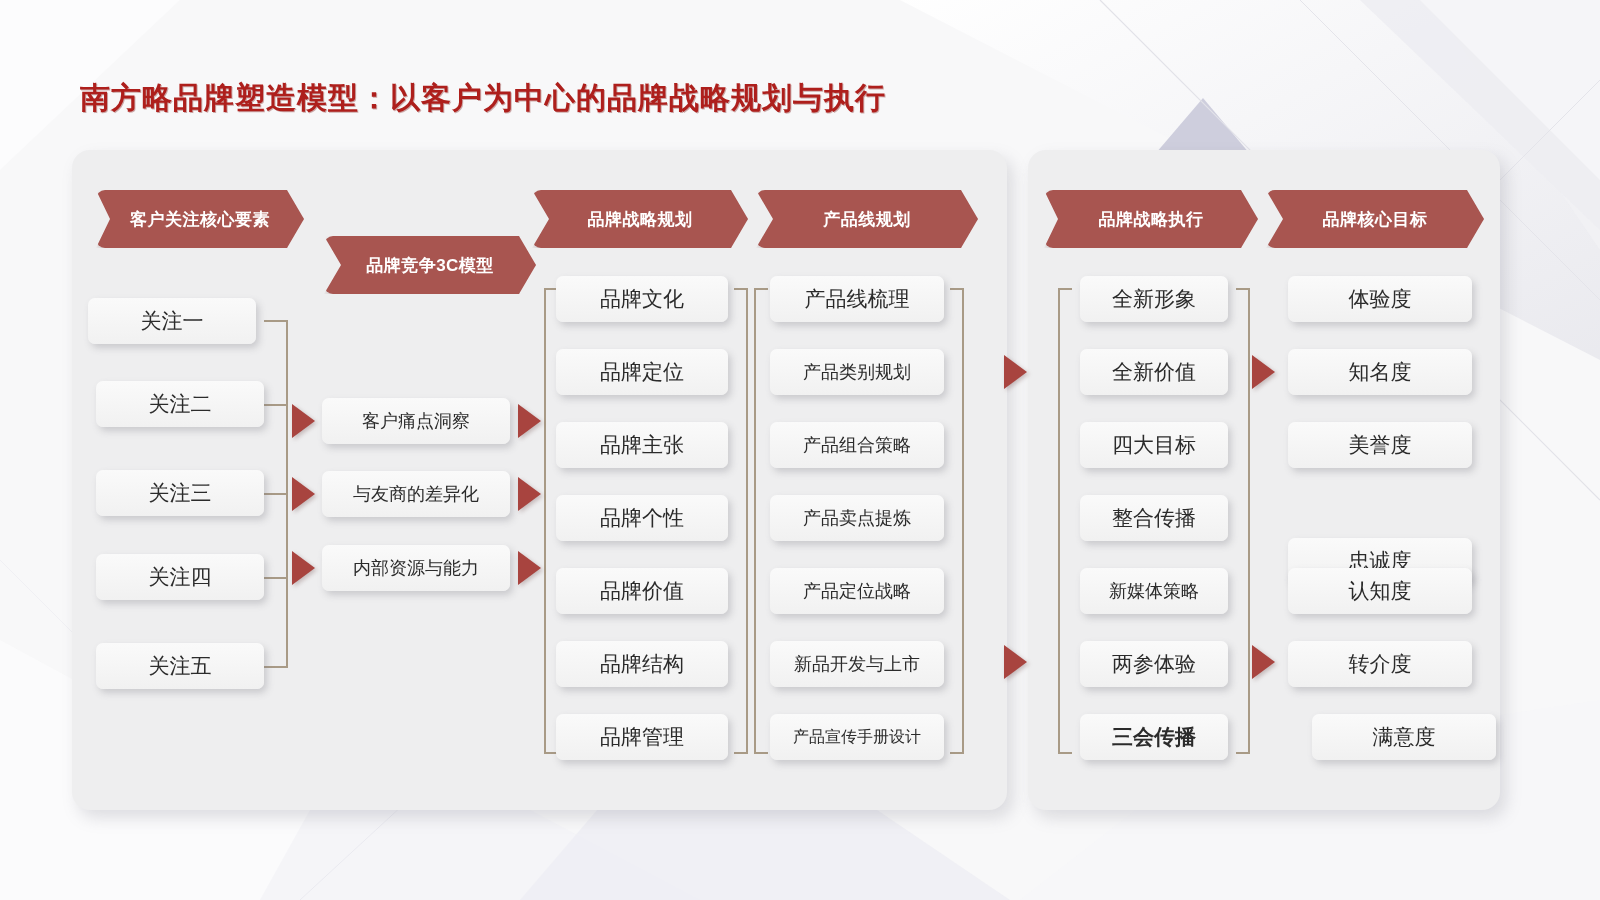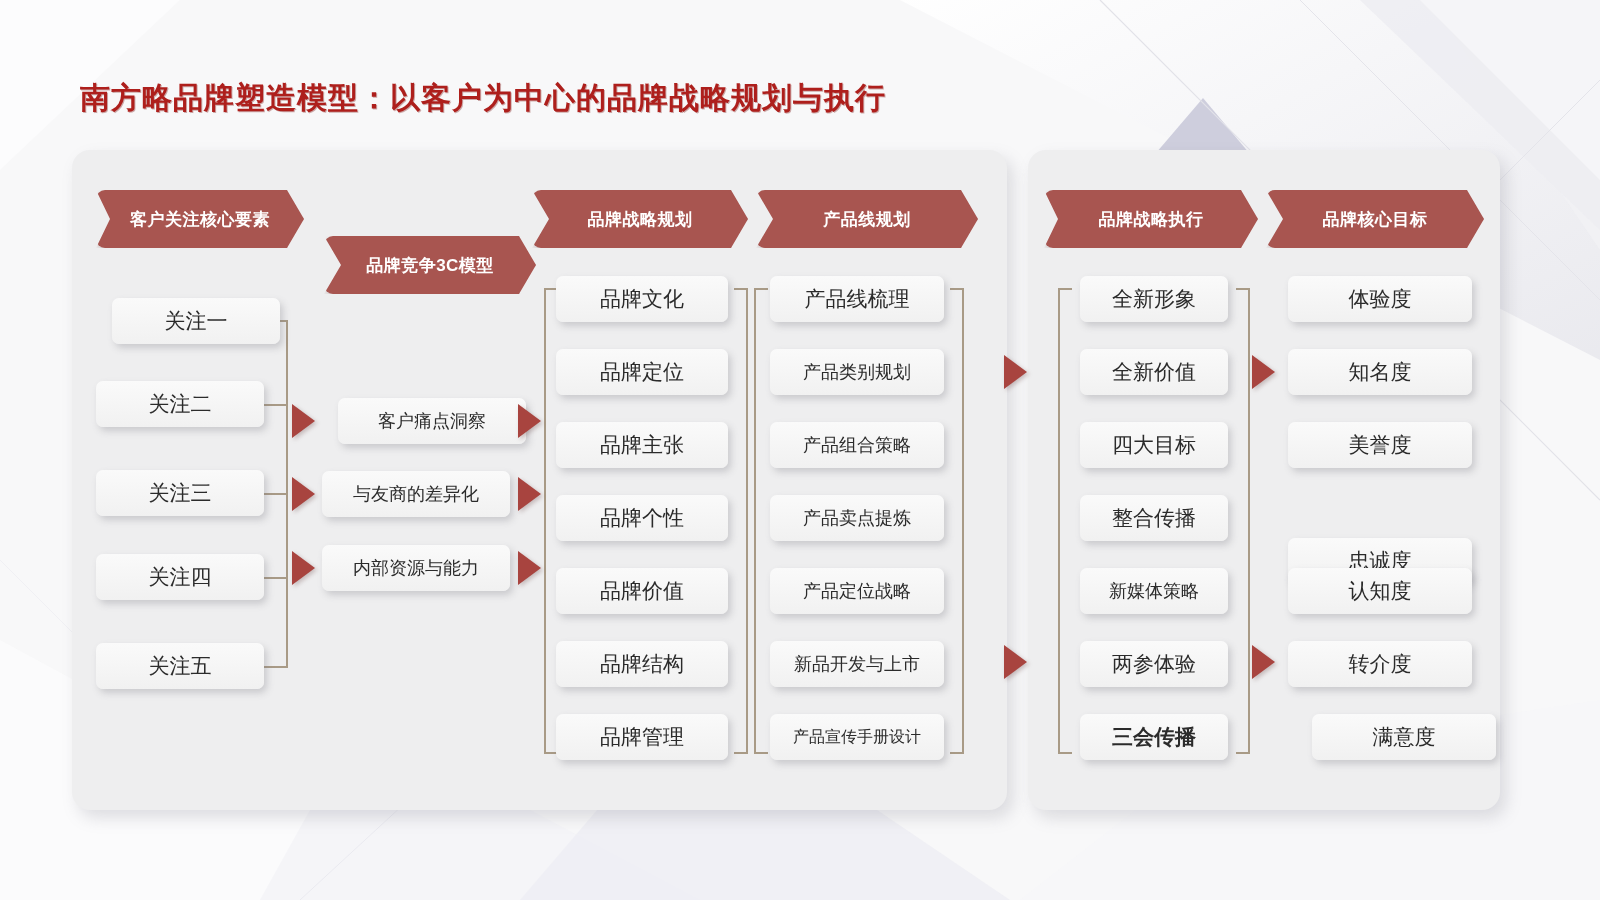--- a/index.html
+++ b/index.html
@@ -107,40 +107,40 @@
 <div class="panel" id="panel-left"></div>
 <div class="panel" id="panel-right"></div>
 
 <div class="chev first" style="left:96px;top:190px;width:208px;">客户关注核心要素</div>
 <div class="chev" style="left:324px;top:190px;width:212px;margin-top:46px;">品牌竞争3C模型</div>
 <div class="chev" style="left:532px;top:190px;width:216px;">品牌战略规划</div>
 <div class="chev" style="left:756px;top:190px;width:222px;">产品线规划</div>
 <div class="chev first" style="left:1044px;top:190px;width:214px;">品牌战略执行</div>
 <div class="chev" style="left:1266px;top:190px;width:218px;">品牌核心目标</div>
 
-<div class="card" style="left:112px;top:298px;width:168px;text-align:center;">关注一</div>
+<div class="card" style="left:88px;top:298px;width:168px;text-align:center;">关注一</div>
 <div class="card" style="left:96px;top:381px;width:168px;">关注二</div>
 <div class="card" style="left:96px;top:470px;width:168px;">关注三</div>
 <div class="card" style="left:96px;top:554px;width:168px;">关注四</div>
 <div class="card" style="left:96px;top:643px;width:168px;">关注五</div>
 
 <div class="conn" style="left:264px;top:298px;width:26px;height:370px;">
   <div class="v" style="left:22px;top:22px;height:348px;"></div>
   <div class="h" style="left:0;top:22px;width:24px;"></div>
   <div class="h" style="left:0;top:106px;width:24px;"></div>
   <div class="h" style="left:0;top:195px;width:24px;"></div>
   <div class="h" style="left:0;top:279px;width:24px;"></div>
   <div class="h" style="left:0;top:368px;width:24px;"></div>
 </div>
 
 <div class="arrow" style="left:292px;top:404px;"></div>
 <div class="arrow" style="left:292px;top:477px;"></div>
 <div class="arrow" style="left:292px;top:551px;"></div>
 
-<div class="card sm" style="left:338px;top:398px;width:188px;text-align:right;">客户痛点洞察</div>
+<div class="card sm" style="left:322px;top:398px;width:188px;text-align:right;">客户痛点洞察</div>
 <div class="card sm" style="left:322px;top:471px;width:188px;">与友商的差异化</div>
 <div class="card sm" style="left:322px;top:545px;width:188px;">内部资源与能力</div>
 
 <div class="arrow" style="left:518px;top:404px;"></div>
 <div class="arrow" style="left:518px;top:477px;"></div>
 <div class="arrow" style="left:518px;top:551px;"></div>
 
 <div class="conn" style="left:544px;top:288px;width:14px;height:466px;">
   <div class="v" style="left:0;top:0;height:466px;"></div>
   <div class="h" style="left:0;top:0;width:14px;"></div>

